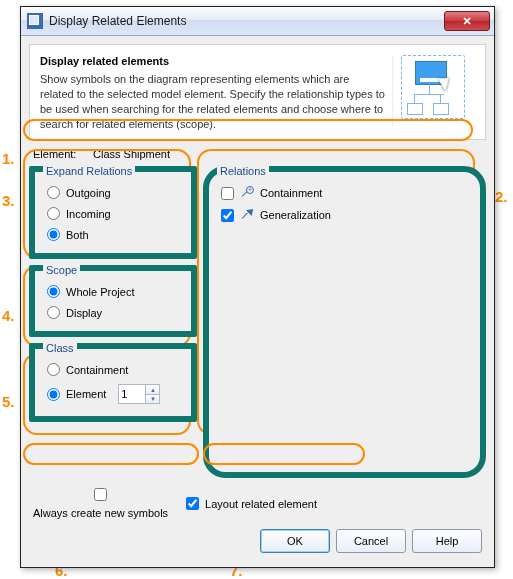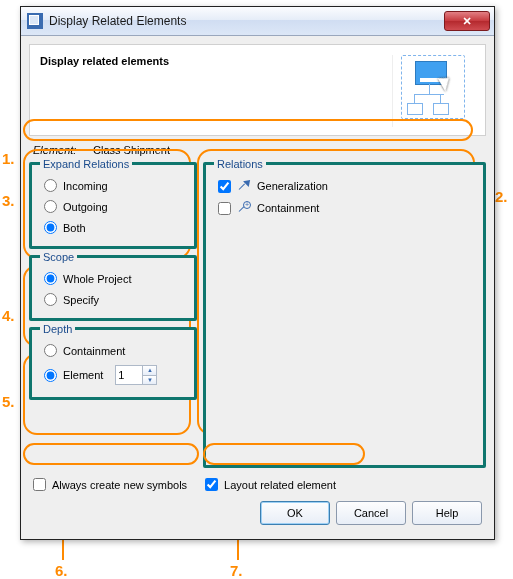--- a/index.html
+++ b/index.html
@@ -117,33 +117,33 @@
   .form-area {
     background: #efefef;
     padding-top: 4px;
   }
   .element-row {
     display: flex;
     align-items: center;
     padding: 4px 4px 2px 4px;
     gap: 10px;
   }
-  .element-row .lbl { width: 50px; font-style: italic; }
+  .element-row .lbl { width: 50px; }
   .element-row .val { }
 
   .cols {
     display: flex;
     padding: 4px 0 0 0;
     gap: 6px;
   }
   .col-left { width: 168px; display: flex; flex-direction: column; gap: 6px; }
   .col-right { flex: 1; }
 
   .groupbox {
-    border: 3px solid #0f766e;
+    border: 6px solid #0f766e;
     border-radius: 2px;
     position: relative;
     padding: 10px 16px 8px 8px;
     background: #efefef;
   }
   .groupbox .legend {
     position: absolute; top: -7px; left: 8px;
     background: #efefef; padding: 0 3px;
     color: #1a4b8c;
   }
@@ -206,20 +206,21 @@
     display: flex; align-items: center; justify-content: center;
     font-size: 11px; cursor: pointer;
   }
   .btn.default {
     border: 1px solid #3c7fb1;
     box-shadow: 0 0 0 1px #9dd0f5 inset;
   }
 
   .relations-box {
     height: 282px;
+    border-radius: 22px;
   }
   .depth-row { display: flex; align-items: center; }
 </style>
 </head>
 <body>
 
 <div class="callout-label" style="left:2px; top:150px;">1.</div>
 <div class="callout-label" style="left:495px; top:188px;">2.</div>
 <div class="callout-label" style="left:2px; top:192px;">3.</div>
 <div class="callout-label" style="left:2px; top:307px;">4.</div>
@@ -237,20 +238,21 @@
     <div class="close">
       <span>✕</span>
     </div>
   </div>
 
   <div class="content">
 
     <div class="header-panel">
       <div class="header-text">
         <div class="hp-title">Display related elements</div>
+        <div class="hp-desc">Show symbols on the diagram representing elements which are related to the selected model element. Specify the relationship types to be used when searching for the related elements and choose where to search for related elements (scope).</div>
       </div>
       <div class="header-graphic">
         <div class="hg-box1"></div>
         <div class="hg-box2"></div>
         <div class="hg-line hg-linev"></div>
         <div class="hg-line hg-lineh"></div>
         <div class="hg-line hg-linevl"></div>
         <div class="hg-line hg-linevr"></div>
         <div class="hg-small1"></div>
         <div class="hg-small2"></div>
@@ -267,48 +269,48 @@
       </div>
 
       <div class="cols">
         <div class="col-left">
 
           <div class="ring" style="left:2px; top:142px; width:168px; height:110px;"></div>
           <div class="groupbox">
             <div class="legend">Expand Relations</div>
             <label class="radio-row">
               <input type="radio" name="expand" style="">
+              <span>Outgoing</span>
+            </label>
+            <label class="radio-row">
+              <input type="radio" name="expand" style="">
               <span>Incoming</span>
-            </label>
-            <label class="radio-row">
-              <input type="radio" name="expand" style="">
-              <span>Outgoing</span>
             </label>
             <label class="radio-row">
               <input type="radio" name="expand" checked="" style="">
               <span>Both</span>
             </label>
           </div>
 
           <div class="ring" style="left:2px; top:258px; width:168px; height:82px;"></div>
           <div class="groupbox">
             <div class="legend">Scope</div>
             <label class="radio-row">
               <input type="radio" name="scope" checked="" style="">
               <span>Whole Project</span>
             </label>
             <label class="radio-row">
               <input type="radio" name="scope" style="">
-              <span>Specify</span>
+              <span>Display</span>
             </label>
           </div>
 
           <div class="ring" style="left:2px; top:346px; width:168px; height:82px;"></div>
           <div class="groupbox">
-            <div class="legend">Depth</div>
+            <div class="legend">Class</div>
             <label class="radio-row">
               <input type="radio" name="depth" style="">
               <span>Containment</span>
             </label>
             <div class="radio-row depth-row">
               <input type="radio" name="depth" checked="" style="">
               <span>Element</span>
               <div class="spinner">
                 <input type="text" value="1" style="">
                 <div class="btns">
@@ -320,39 +322,39 @@
           </div>
 
         </div>
 
         <div class="col-right">
 
           <div class="ring" style="left:176px; top:142px; width:278px; height:286px;"></div>
           <div class="groupbox relations-box">
             <div class="legend">Relations</div>
             <label class="check-row">
-              <input type="checkbox" checked="" style="">
-              <span class="rel-icon gen"></span>
-              <span>Generalization</span>
-            </label>
-            <label class="check-row">
               <input type="checkbox" style="">
               <span class="rel-icon cont">
                   <span class="plus">+</span>
                 </span>
               <span>Containment</span>
             </label>
+            <label class="check-row">
+              <input type="checkbox" checked="" style="">
+              <span class="rel-icon gen"></span>
+              <span>Generalization</span>
+            </label>
           </div>
         </div>
       </div>
 
       <div class="ring" style="left:2px; top:436px; width:176px; height:22px;"></div>
       <div class="ring" style="left:182px; top:436px; width:162px; height:22px;"></div>
       <div class="bottom-checks">
-        <label class="check-row" style="padding:0;">
+        <label class="check-row" style="padding:0;flex-direction:column;">
           <input type="checkbox" style="">
           <span>Always create new symbols</span>
         </label>
         <label class="check-row" style="padding:0;">
           <input type="checkbox" checked="" style="">
           <span>Layout related element</span>
         </label>
       </div>
 
       <div class="btn-row">

